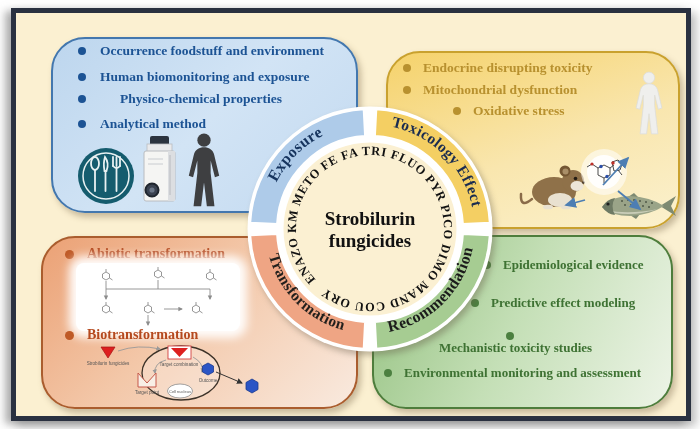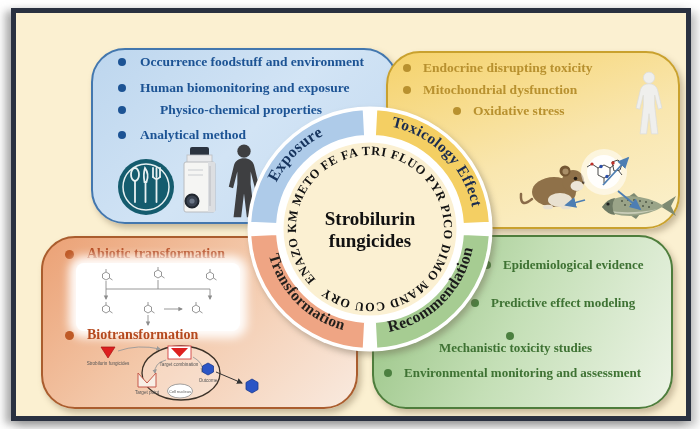--- a/index.html
+++ b/index.html
@@ -7,24 +7,23 @@
     position:relative; width:700px; height:429px; background:#ffffff;
     font-family:"Liberation Serif","DejaVu Serif",serif; overflow:hidden;
   }
   .board {
     position:absolute; left:11px; top:8px; width:670px; height:403px;
     background:#FBF0D1; border:5px solid #2A3140;
     box-shadow:-6px 3px 8px rgba(110,110,110,.55), 5px 5px 9px rgba(110,110,110,.45);
   }
   .panel { position:absolute; border-radius:34px; box-shadow:3px 4px 6px rgba(120,100,70,.4); }
   .panel-exposure {
-    left:35px; top:35px; width:303px; height:172px;
+    left:35px; top:24px; width:303px; height:172px;
     background:linear-gradient(135deg,#BDD6EE 0%,#D2E4F5 50%,#C2D9F0 100%);
     border:2px solid #4377AE;
-    margin-left:40px;
   }
   .panel-toxicology {
     left:370px; top:38px; width:290px; height:174px;
     background:linear-gradient(160deg,#F5D26B 0%,#F9E6AE 55%,#FBF1CE 100%);
     border:2px solid #C9A12E;
   }
   .panel-transformation {
     left:25px; top:223px; width:313px; height:169px;
     background:linear-gradient(135deg,#EBA175 0%,#F3C7A8 45%,#F9EADF 100%);
     border:2px solid #AA5D2E;

